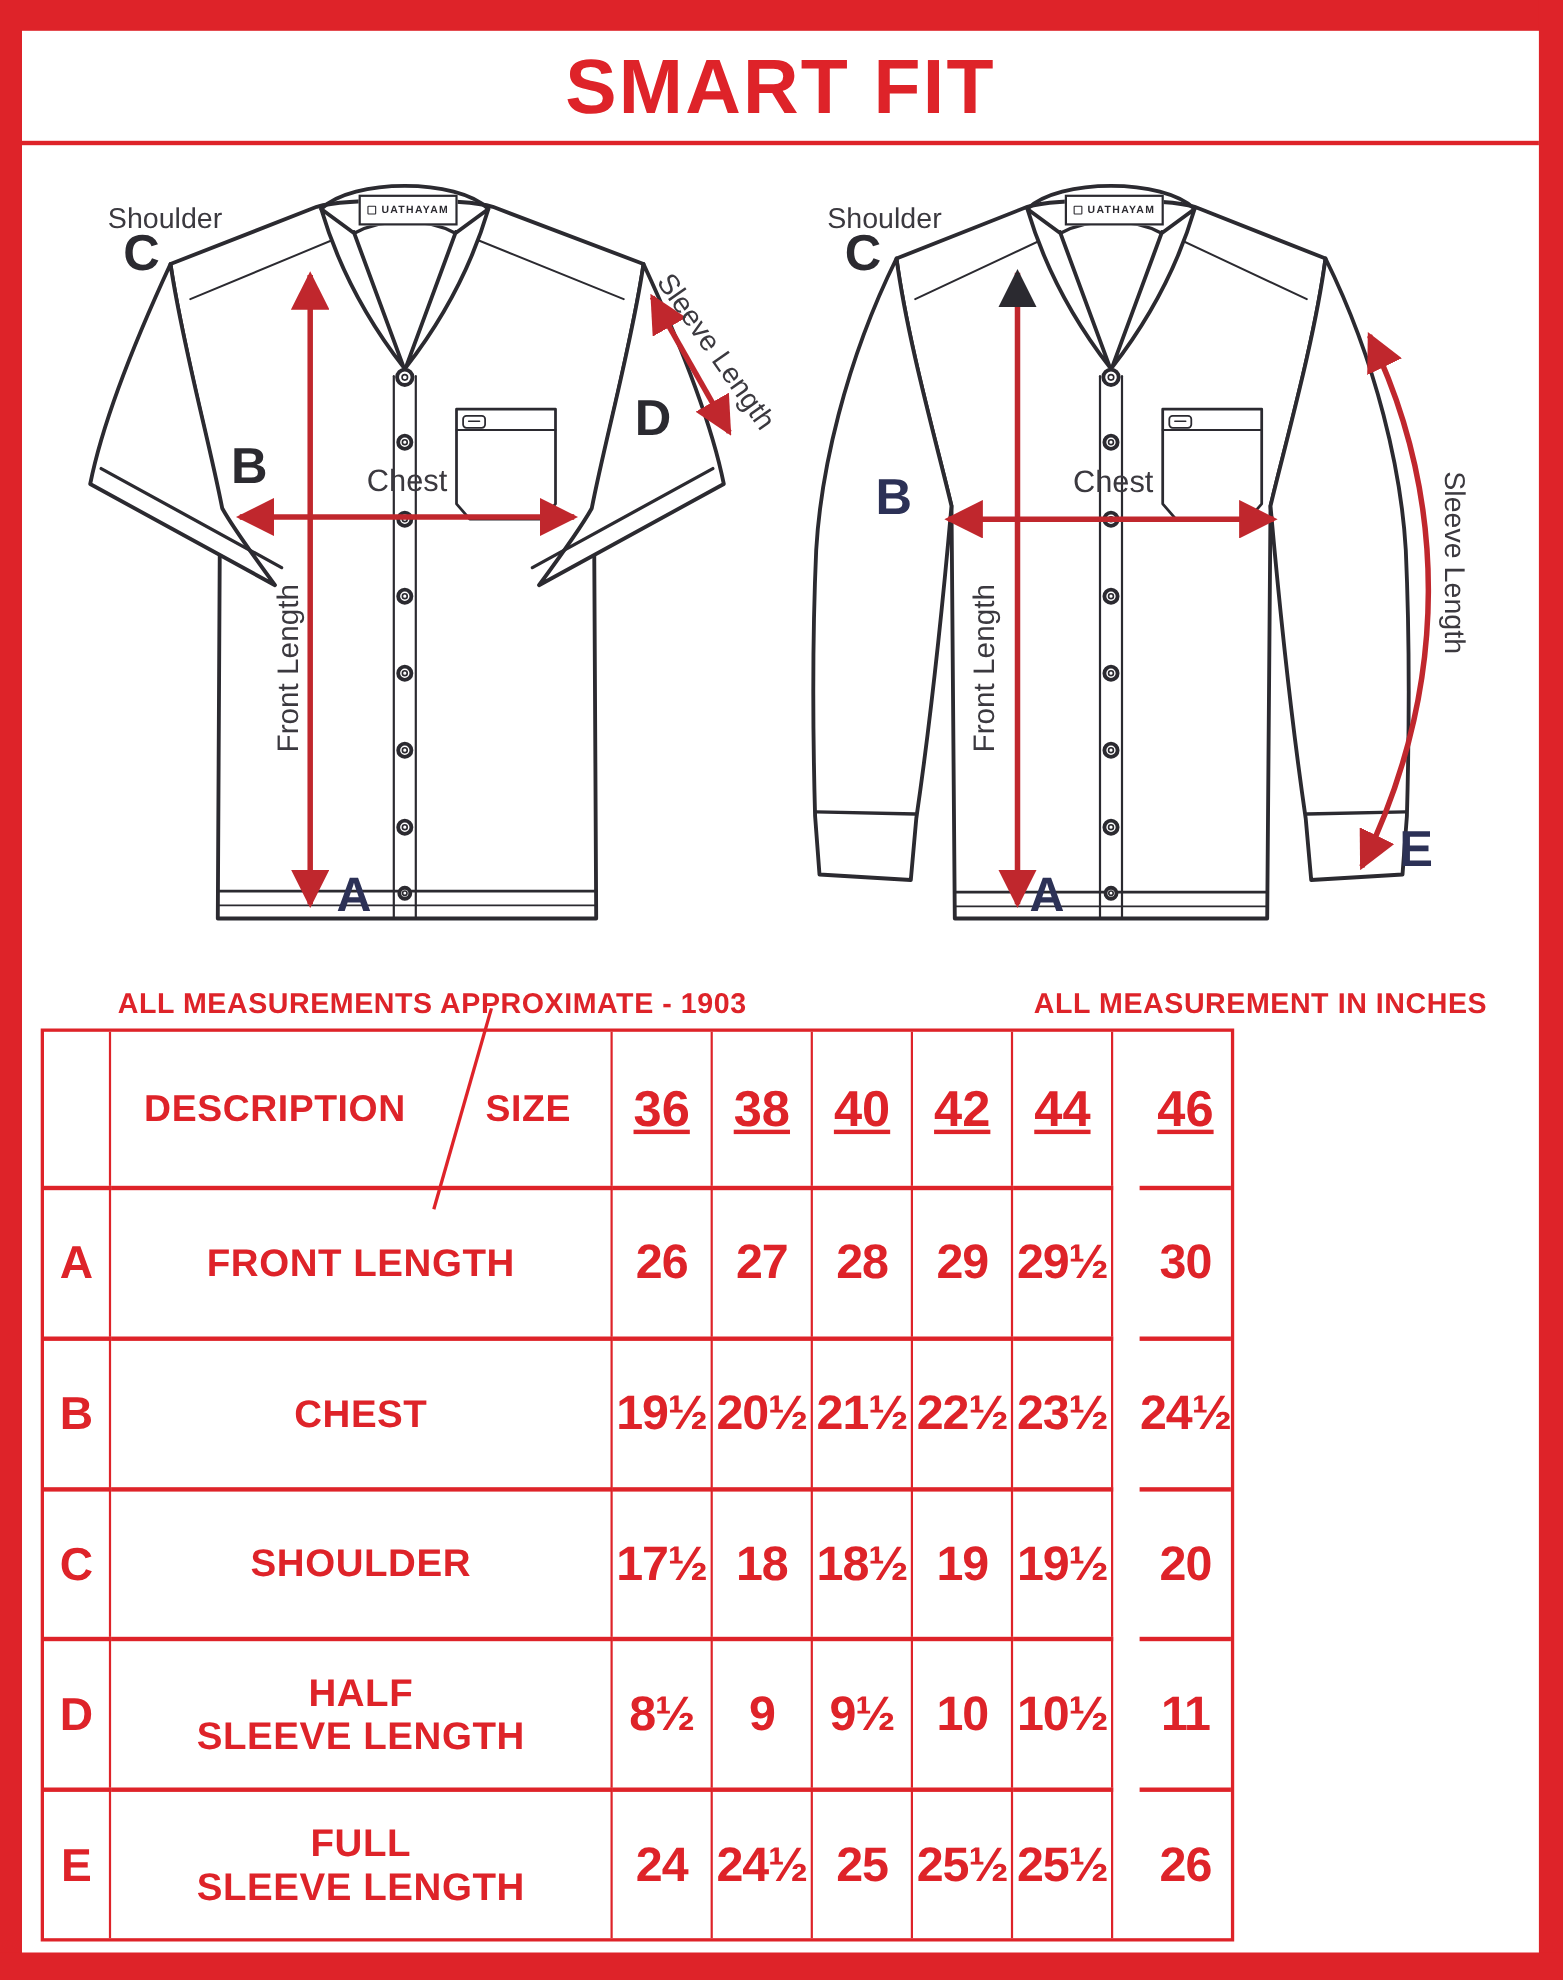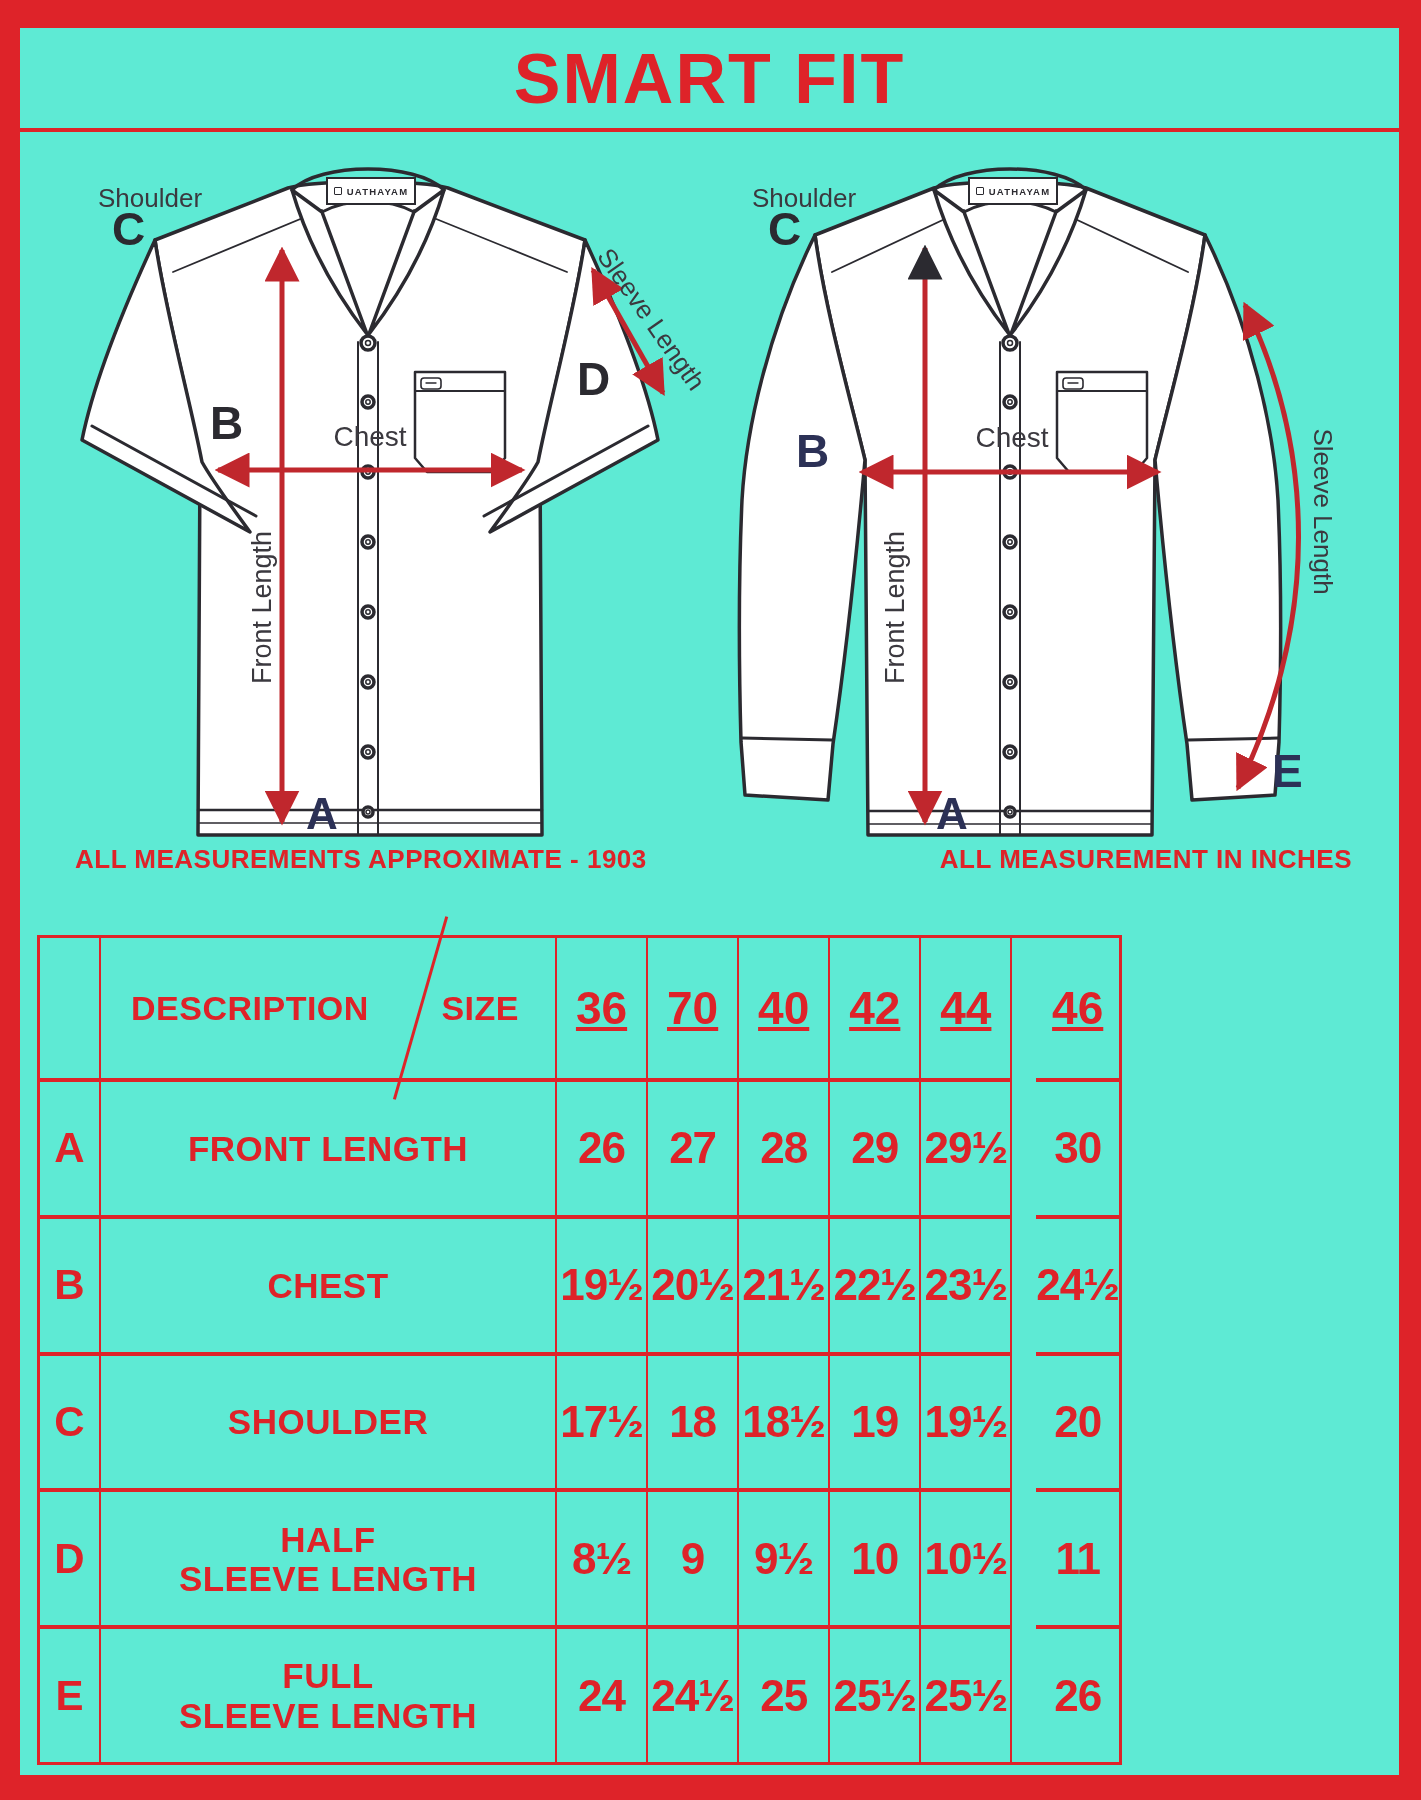--- a/index.html
+++ b/index.html
@@ -1,39 +1,39 @@
 <!DOCTYPE html>
 <html style="--red: #DE2329; --arrow-red: #C0272D; --navy: #2C3156; --ink: #2B2A30; --label: #3B393F;"><head>
 <meta charset="utf-8">
 <style>
   :root{
     --red:#DE2329; --arrow-red:#C0272D; --navy:#2C3156; --ink:#2B2A30; --label:#3B393F;
   }
   html,body{margin:0;padding:0;background:#888;}
-  .page{position:relative;width:1421px;height:1800px;background:#5eead4;overflow:hidden;
+  .page{position:relative;width:1421px;height:1800px;background:#ffffff;overflow:hidden;
         font-family:"Liberation Sans",sans-serif;margin:0 auto;}
   .band{position:absolute;background:var(--red);}
   .band.top{left:0;top:0;width:1421px;height:28px;}
   .band.left{left:0;top:0;width:20px;height:1800px;}
   .band.right{right:0;top:0;width:22px;height:1800px;}
   .band.bottom{left:0;bottom:0;width:1421px;height:25px;}
   .title{position:absolute;left:20px;top:28px;width:1379px;height:102px;line-height:102px;
          text-align:center;color:var(--red);font-size:70px;font-weight:bold;letter-spacing:2px;}
   .title-rule{position:absolute;left:20px;top:128px;width:1379px;height:4px;background:var(--red);}
   .shirt-svg{position:absolute;}
   .lbl{position:absolute;color:var(--label);font-size:26px;white-space:nowrap;}
   .lbl.center{text-align:center;}
   .biglet{position:absolute;font-size:46px;font-weight:bold;color:var(--ink);line-height:1;}
   .biglet.navy{color:var(--navy);}
   .rot{transform-origin:center;display:block;text-align:center;}
   .tag{position:absolute;width:86px;height:24px;border:2px solid var(--ink);background:#fff;
        display:flex;align-items:center;justify-content:center;gap:5px;
        font-size:9.5px;font-weight:bold;letter-spacing:1.2px;color:var(--ink);}
   .tag-mark{width:6px;height:6px;border:1px solid var(--ink);border-radius:1px;flex:none;}
-  .note{position:absolute;top:844px;color:var(--red);font-size:26px;font-weight:bold;letter-spacing:0.5px;white-space:nowrap;}
+  .note{position:absolute;top:897px;color:var(--red);font-size:26px;font-weight:bold;letter-spacing:0.5px;white-space:nowrap;margin-left:32px;}
   .note.left{left:75px;} .note.right{right:69px;}
   .tbl{position:absolute;left:37px;top:935px;width:1085px;height:830px;box-sizing:border-box;
        border:3px solid var(--red);display:grid;
        grid-template-columns:61px 456px repeat(6,1fr);
        grid-template-rows:140px repeat(5,1fr);}
   .cell{border-right:2px solid var(--red);border-top:4px solid var(--red);
         display:flex;align-items:center;justify-content:center;flex-direction:column;
         color:var(--red);font-weight:bold;position:relative;}
   .cell.r0{border-top:none;}
   .cell.lastcol{border-right:none;margin-left:24px;}
@@ -192,21 +192,21 @@
 
   <div class="tbl">
 
     <div class="cell r0 letter"></div>
     <div class="cell r0 desc">
       <span class="deschdr-description">DESCRIPTION</span>
       <div class="slash"></div>
       <span class="deschdr-size">SIZE</span>
     </div>
     <div class="cell r0 sizehdr">36</div>
-    <div class="cell r0 sizehdr">70</div>
+    <div class="cell r0 sizehdr">38</div>
     <div class="cell r0 sizehdr">40</div>
     <div class="cell r0 sizehdr">42</div>
     <div class="cell r0 sizehdr">44</div>
     <div class="cell r0 sizehdr lastcol">46</div>
 
     <div class="cell letter">A</div>
     <div class="cell desc">
       <span>FRONT LENGTH</span>
       <span></span>
     </div>

